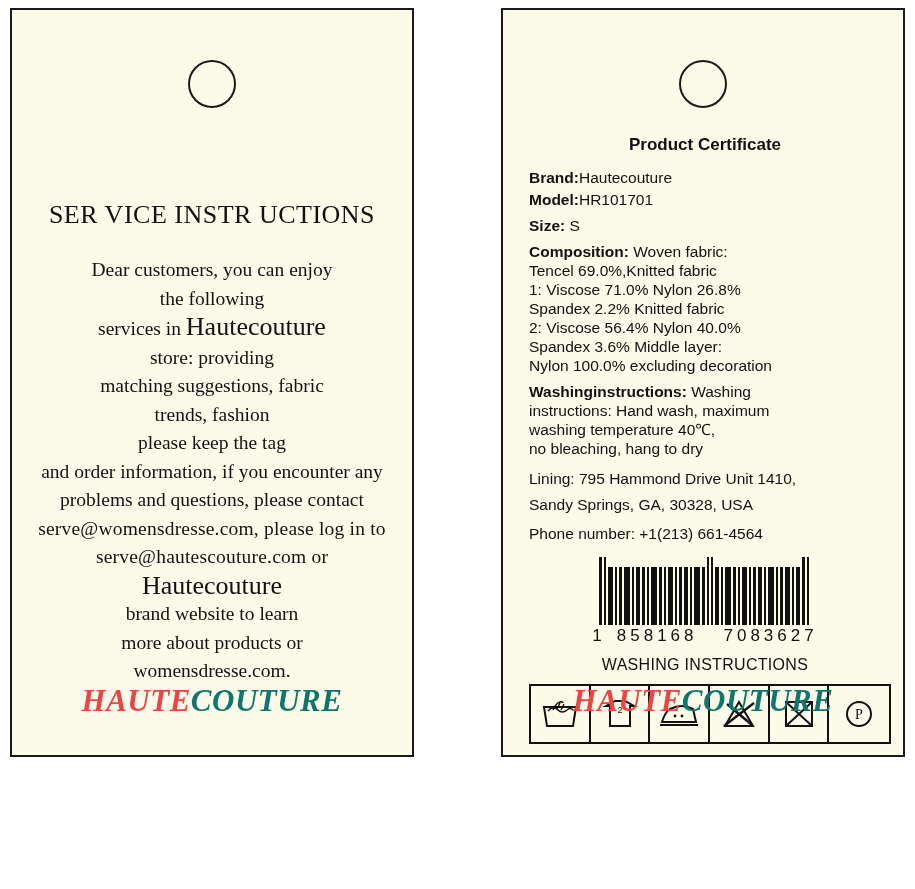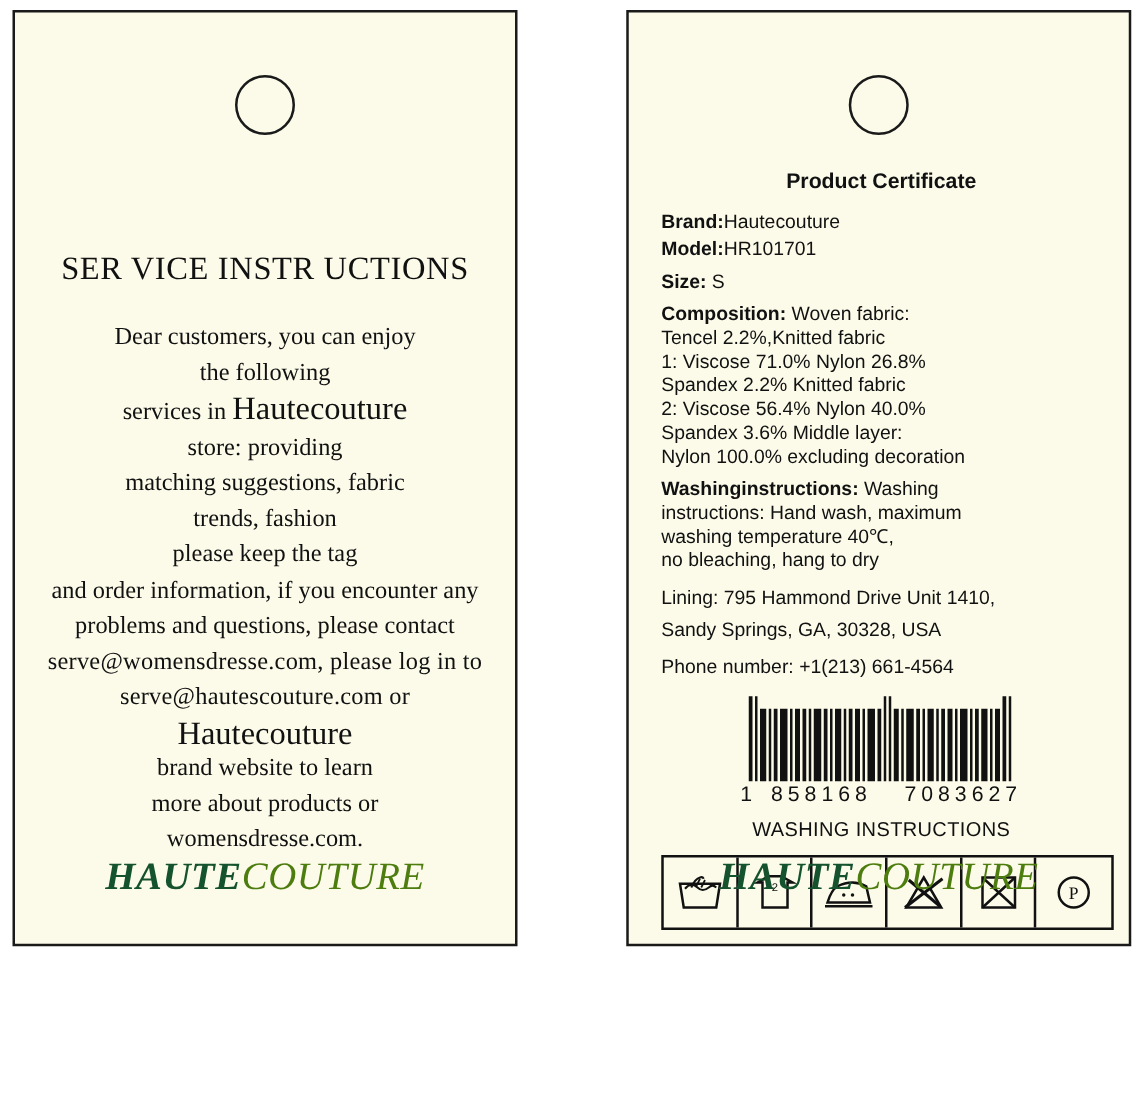--- a/index.html
+++ b/index.html
@@ -81,22 +81,22 @@
     bottom: 36px;
     left: 0;
     right: 0;
     text-align: center;
     font-family: "Liberation Serif", serif;
     font-style: italic;
     font-size: 31px;
     letter-spacing: 0.5px;
     white-space: nowrap;
   }
-  .logo .haute { color: #14532d; font-weight: bold; }
-  .logo .couture { color: #4d7c0f; font-weight: normal; }
+  .logo .haute { color: #ef4444; font-weight: bold; }
+  .logo .couture { color: #0f766e; font-weight: bold; }
 
   
   .right-inner {
     position: absolute;
     top: 125px;
     left: 26px;
     right: 22px;
     color: #111;
     font-size: 15.5px;
     line-height: 19px;
@@ -220,21 +220,21 @@
       </div>
       <div class="field">
         <span class="k">Model:</span><span>HR101701</span>
       </div>
       <div class="field block">
         <span class="k">Size:</span><span> S</span>
       </div>
 
       <div class="block lines">
         <span class="k">Composition:</span><span> Woven fabric:</span>
-        <span class="ln">Tencel 2.2%,Knitted fabric</span>
+        <span class="ln">Tencel 69.0%,Knitted fabric</span>
         <span class="ln">1: Viscose 71.0% Nylon 26.8%</span>
         <span class="ln">Spandex 2.2% Knitted fabric</span>
         <span class="ln">2: Viscose 56.4% Nylon 40.0%</span>
         <span class="ln">Spandex 3.6% Middle layer:</span>
         <span class="ln">Nylon 100.0% excluding decoration</span>
       </div>
 
       <div class="block lines">
         <span class="k">Washinginstructions:</span><span> Washing</span>
         <span class="ln">instructions: Hand wash, maximum</span>

